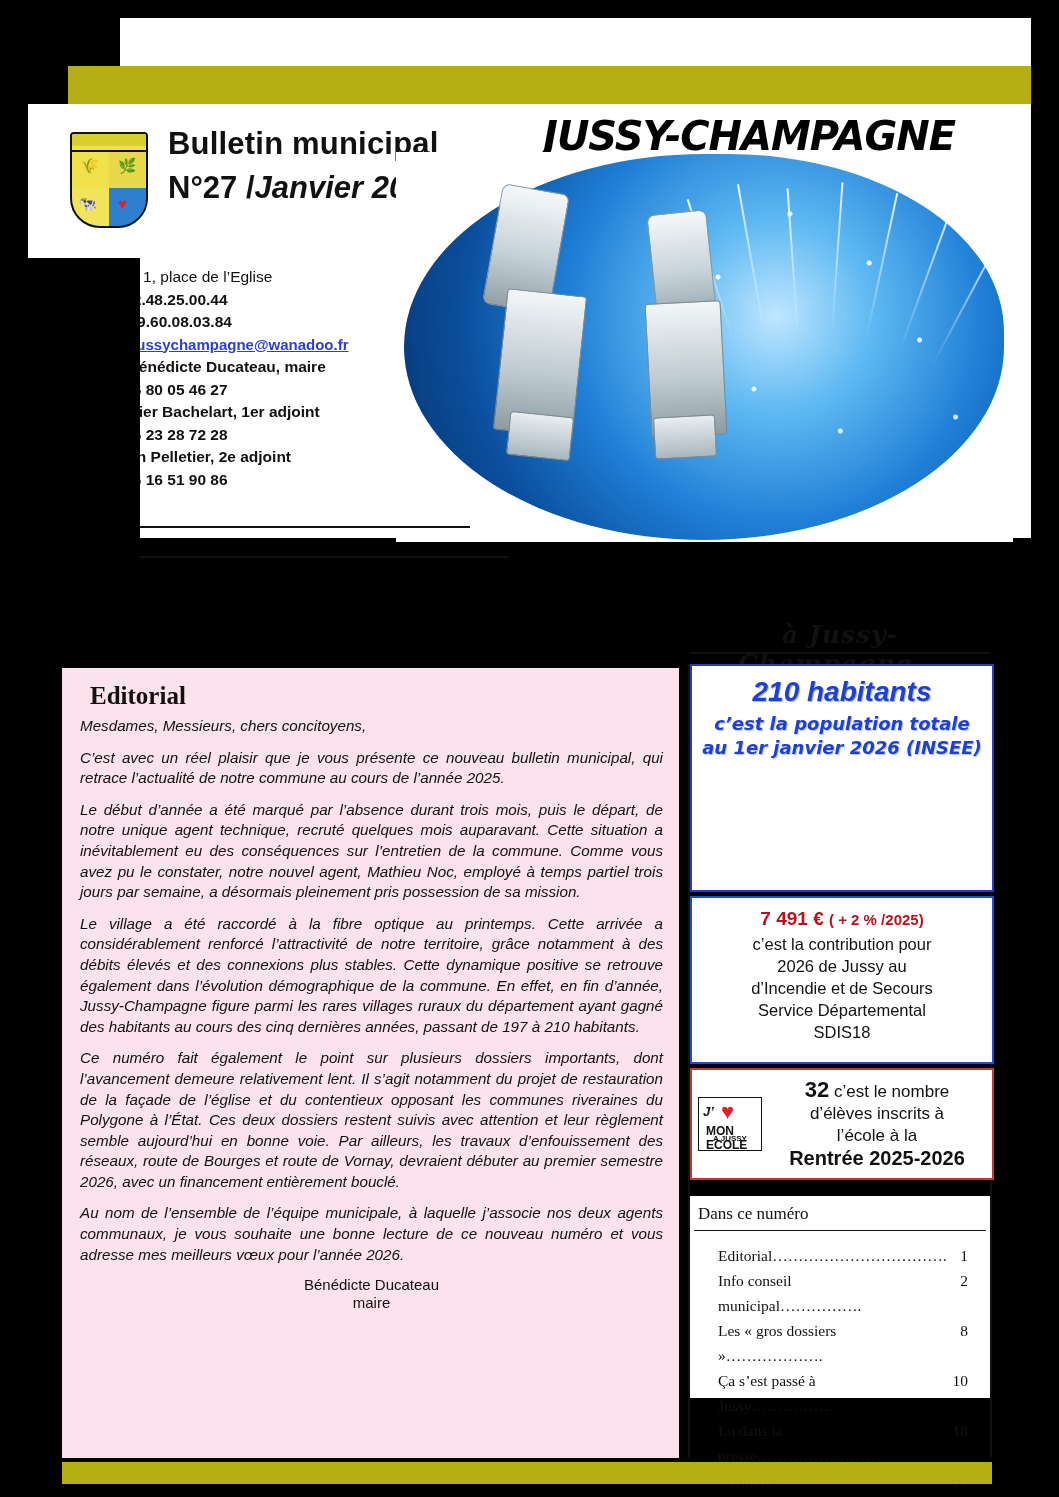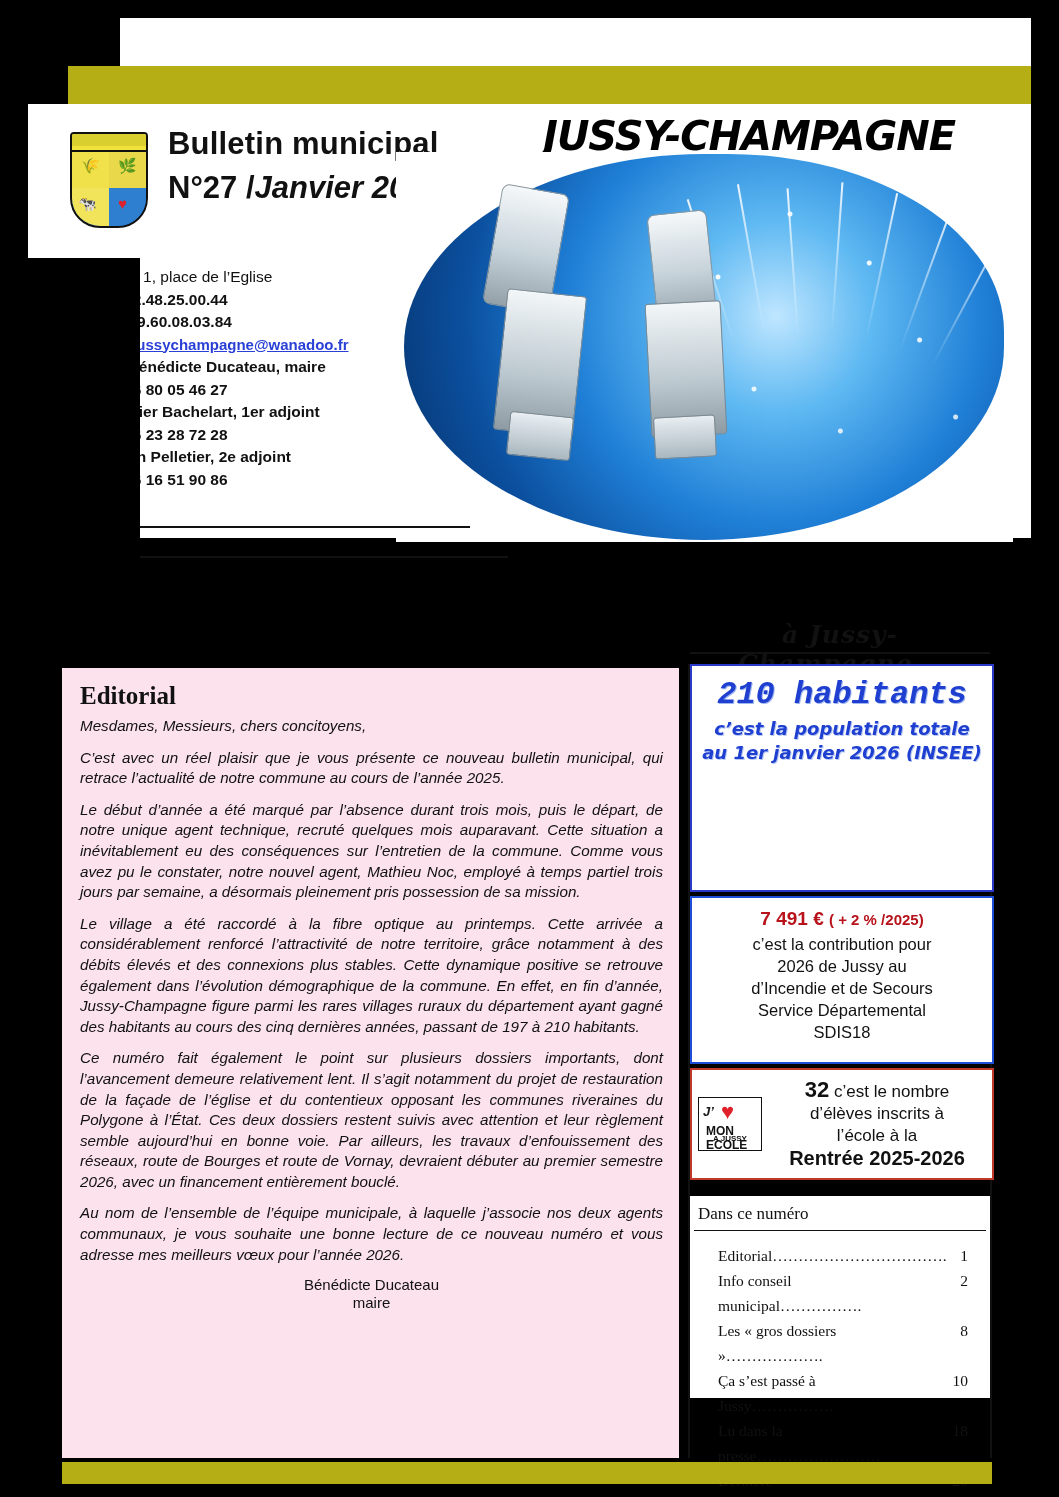--- a/index.html
+++ b/index.html
@@ -53,32 +53,32 @@
        radial-gradient(circle at 30% 62%, rgba(255,255,255,.85) 0 2px, transparent 3px),
        radial-gradient(circle at 54% 74%, rgba(255,255,255,.8) 0 2px, transparent 3px),
        radial-gradient(circle at 86% 70%, rgba(255,255,255,.8) 0 2px, transparent 3px);}
   .photo .fibers{position:absolute;right:-10px;top:30px;width:330px;height:330px;opacity:.95;}
   .photo .fiber{position:absolute;width:2px;height:150px;background:linear-gradient(to bottom,rgba(255,255,255,.95),rgba(120,200,255,0));transform-origin:bottom center;}
   .plug{position:absolute;background:linear-gradient(to bottom,#f2f6f8,#bcc8cf 60%,#8f9ba3);border:1px solid #7d8a92;border-radius:4px;}
   .cable{position:absolute;background:linear-gradient(to bottom,#f5f8fa,#c6d2d9 55%,#93a0a8);border:1px solid #8a969d;border-radius:8px;}
 
   
   .edito{position:absolute;left:62px;top:668px;width:617px;height:790px;background:#fbe2ec;}
-  .edito h2{margin:0;padding:14px 0 6px 18px;font-family:"Liberation Serif",serif;font-size:25px;font-weight:bold;color:#111;}
+  .edito h2{margin:0;padding:14px 0 6px 28px;font-family:"Liberation Serif",serif;font-size:25px;font-weight:bold;color:#111;}
   .edito .body{padding:0 16px 0 18px;font-size:15.2px;line-height:20.6px;color:#111;font-style:italic;text-align:justify;font-family:"Liberation Sans",sans-serif;}
   .edito .body p{margin:0 0 11px 0;}
   .edito .sign{text-align:center;font-size:15px;font-style:normal;margin-top:6px;line-height:18px;}
 
   
   .rc-title{position:absolute;left:690px;top:620px;width:300px;text-align:center;font-family:"DejaVu Serif",serif;font-style:italic;font-size:25px;font-weight:bold;color:#111;letter-spacing:1px;}
   .rc-line{position:absolute;left:690px;top:652px;width:300px;height:2px;background:#111;}
 
   .card{position:absolute;background:#fff;}
   .card1{left:690px;top:664px;width:300px;height:224px;border:2px solid #2a39c7;}
-  .c1-h1{margin:10px 0 0;text-align:center;font-family:Liberation Mono, monospace;font-size:32px;font-weight:bold;font-style:italic;color:#1f3fd0;text-shadow:1px 1px 0 #9fb6ef;}
+  .c1-h1{margin:10px 0 0;text-align:center;font-family:Liberation Sans, sans-serif;font-size:28px;font-weight:bold;font-style:italic;color:#1f3fd0;text-shadow:1px 1px 0 #9fb6ef;}
   .c1-h2{text-align:center;font-family:"DejaVu Sans",sans-serif;font-size:18px;font-weight:bold;font-style:italic;color:#1f3fd0;line-height:24px;margin-top:4px;text-shadow:1px 1px 0 #b9c9f3;}
   .c1-list{text-align:center;font-family:"DejaVu Sans",sans-serif;font-size:16px;font-style:italic;color:#1f3fd0;line-height:22px;margin-top:6px;}
 
   .card2{left:690px;top:896px;width:300px;height:164px;border:2px solid #1d4ed8;}
   .c2-top{text-align:center;font-size:19px;font-weight:bold;color:#b8121b;margin-top:10px;}
   .c2-top .pct{font-size:15px;}
   .c2-txt{text-align:center;font-size:16.5px;color:#111;line-height:22px;margin-top:3px;}
 
   .card3{left:690px;top:1068px;width:300px;height:108px;border:2px solid #c0392b;}
   .c3-row{display:flex;align-items:center;height:100%;}

